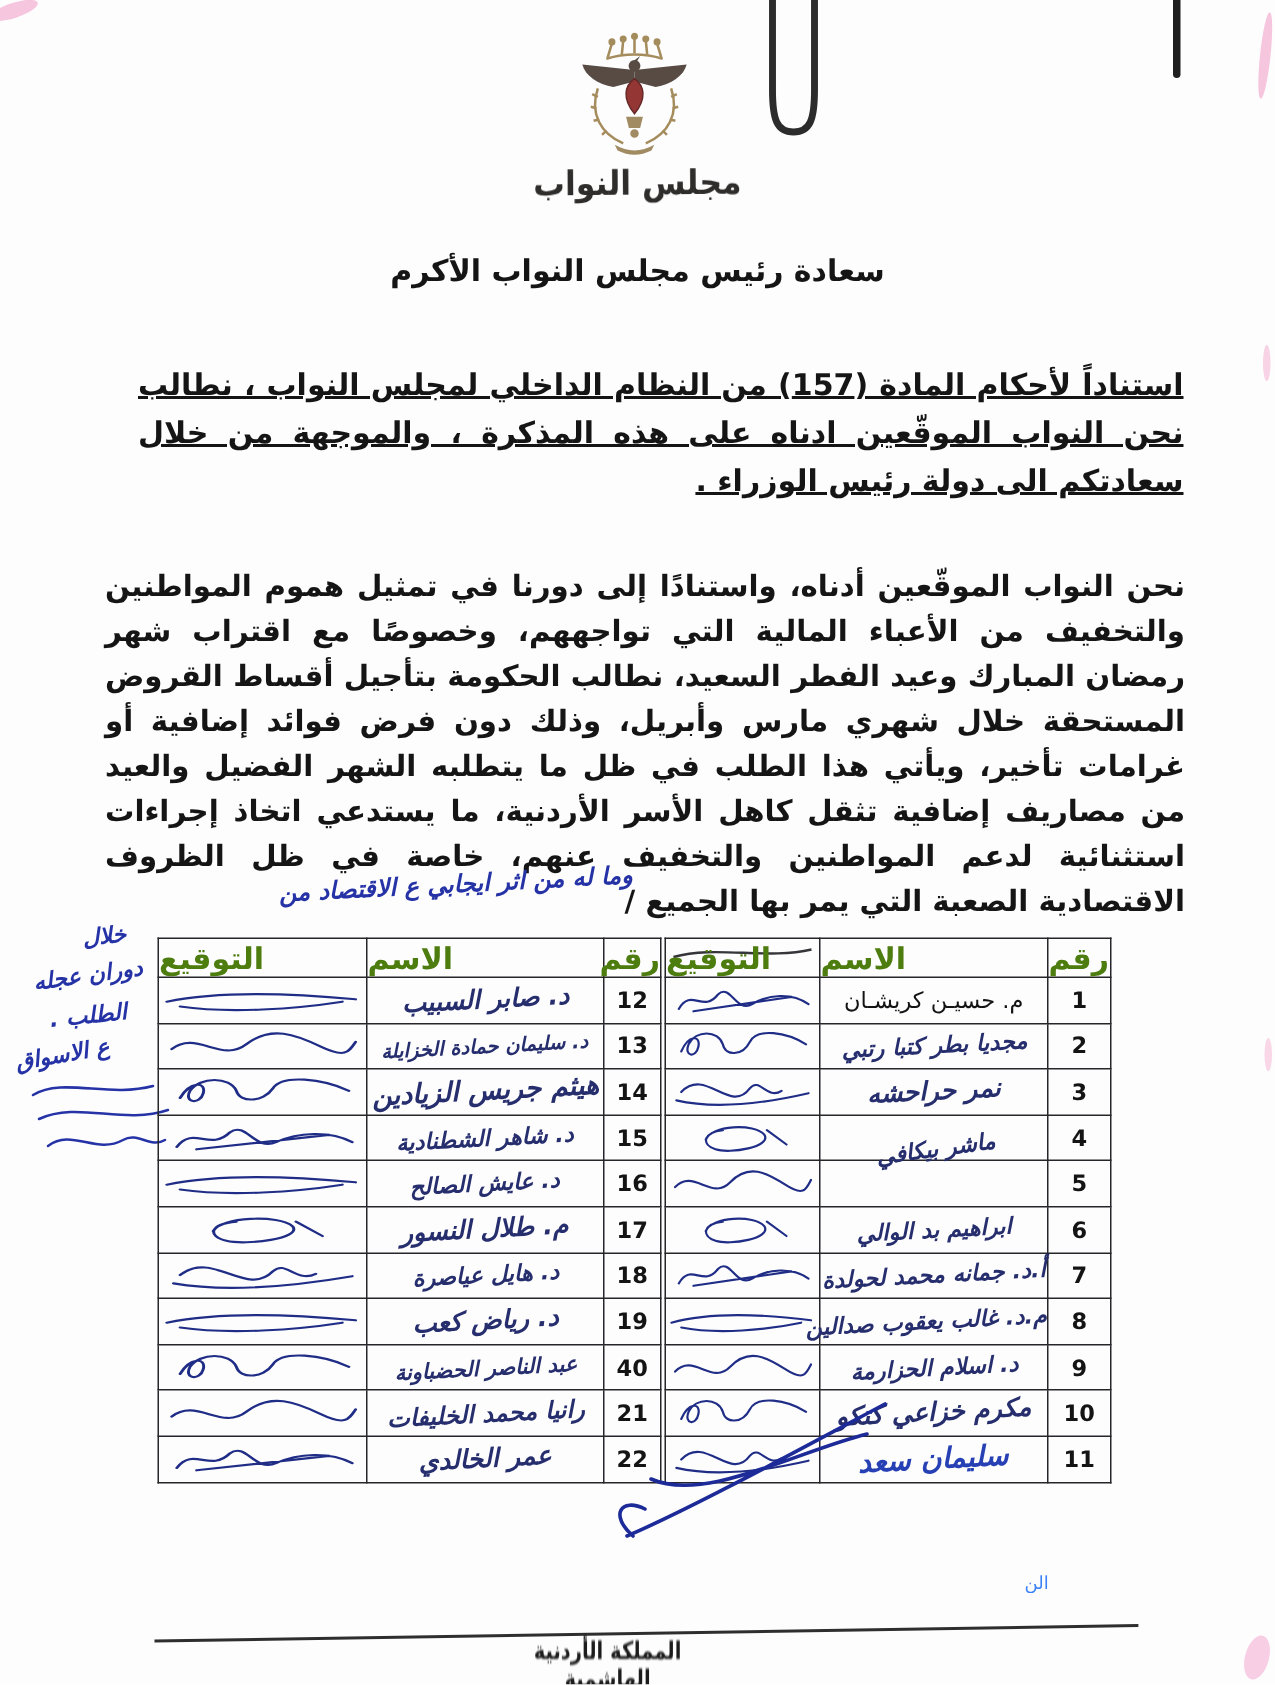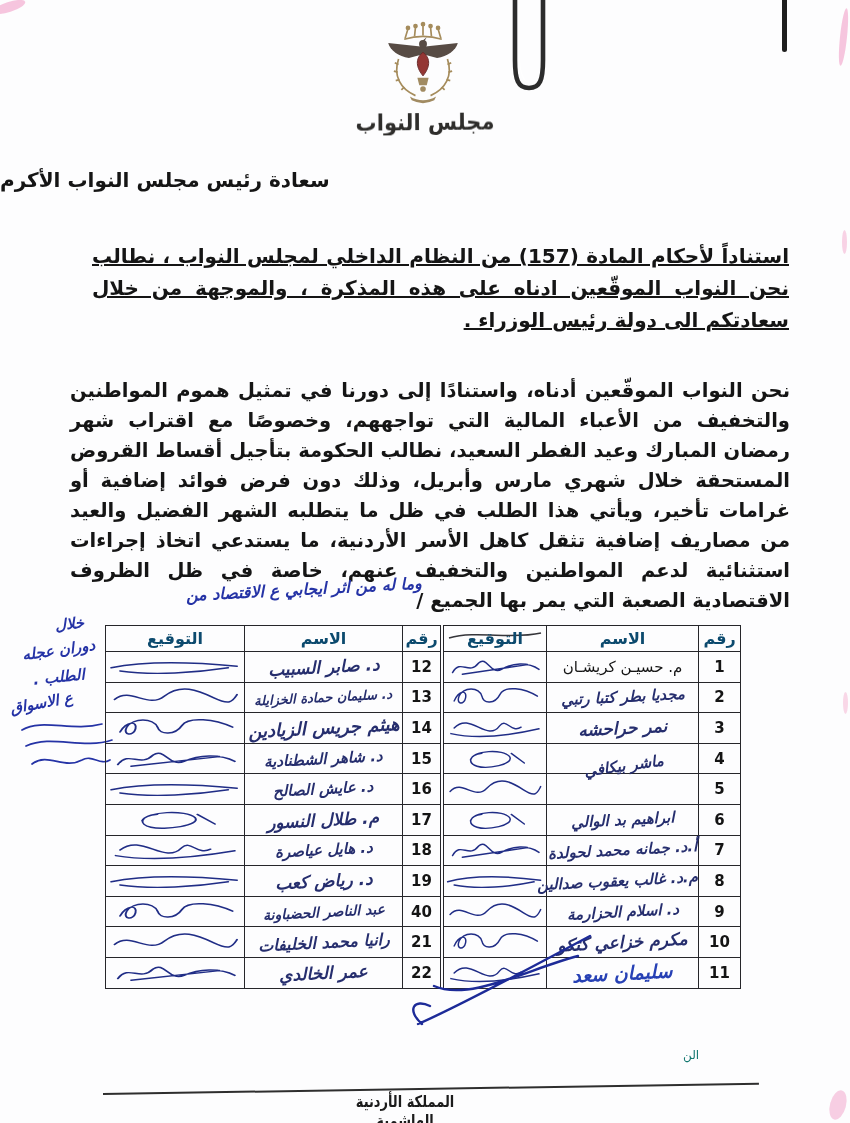--- a/index.html
+++ b/index.html
@@ -13,48 +13,48 @@
   .pink{position:absolute; background:#f3a8cc; border-radius:50%; opacity:.65;}
   .clip-prong{position:absolute; left:782px; top:-4px; width:5px; height:56px; background:#1f1f1f; border-radius:3px;}
   
   .emblem{position:absolute; left:376px; top:20px; width:94px; height:92px; filter:blur(.2px); opacity:.94;}
   .assembly{
     position:absolute; left:352px; top:110px; width:146px;
     text-align:center; font-size:21px; font-weight:bold; color:#2e2d2b;
     transform:scaleY(1.08) rotate(-.5deg); filter:blur(.35px); letter-spacing:-1px;
   }
   .doc-title{
-    position:absolute; left:0; top:168px; width:850px; text-align:left;
+    position:absolute; left:0; top:168px; width:850px; text-align:center;
     font-size:20px; font-weight:bold; color:#151515;
   }
   
   .para{position:absolute; color:#151515; font-weight:bold; text-align:justify; text-justify:inter-word;}
   .para1{left:92px; top:240px; width:697px; font-size:20px; line-height:32px;text-decoration:underline;}
   .para2{left:70px; top:376px; width:720px; font-size:19.5px; line-height:30px;}
   
   .hand{color:#2533a6; font-style:italic; font-weight:bold;}
   .hand-add{position:absolute; left:26px; top:584px; width:396px; font-size:16px; transform:rotate(-3deg);}
   .mnote{position:absolute; font-size:15px; white-space:nowrap;}
   
   .tbl{position:absolute; border-collapse:collapse; table-layout:fixed; direction:rtl;}
   .tbl th,.tbl td{border:1.7px solid #26262a; padding:0; overflow:visible;}
-  .tbl th{height:25px; font-size:16px; font-weight:bold; color:#0c4a6e; text-align:center;}
+  .tbl th{height:25px; font-size:20px; font-weight:bold; color:#4d7c0f; text-align:left;}
   .tbl td{height:29.6px; text-align:center; vertical-align:middle;}
   .c-num{font-size:15px; font-weight:bold; color:#141414;}
   .c-name{font-size:15px;}
   .typed{font-weight:normal; color:#141414; font-size:15px;}
   .handname{color:#262e6e; font-style:italic; font-weight:bold; font-size:15px; display:inline-block; transform:rotate(-3deg); white-space:nowrap;}
   .bigblue{color:#2741b5; font-size:19px;}
   .shift-d{transform:rotate(-8deg) translateY(7px);}
   .sig{width:96%; height:24px; overflow:visible; display:block; margin:2px auto;}
   .overlay-svg{position:absolute; overflow:visible;}
   
   .foot-line{position:absolute; left:103px; top:1093px; width:656px; height:2px; background:#2e2e2e; transform:rotate(-.9deg); transform-origin:left center;}
   .foot-callig{position:absolute; left:330px; top:1096px; width:150px; text-align:center; font-size:13px; font-weight:bold; color:#1c1c1c; transform:scaleY(1.25); filter:blur(.45px); letter-spacing:-1.5px;}
-  .corner-faint{position:absolute; left:683px; top:1048px; font-size:12px; color:#0f766e; filter:blur(.3px);}
+  .corner-faint{position:absolute; left:683px; top:1048px; font-size:12px; color:#3b82f6; filter:blur(.3px);}
 </style>
 </head>
 <body>
 
 <div class="page">
 
   <div class="pink" style="left:-8px; top:2px; width:34px; height:10px; transform:rotate(-18deg);"></div>
   <div class="pink" style="left:840px; top:8px; width:7px; height:58px; transform:rotate(6deg);"></div>
   <div class="pink" style="left:842px; top:230px; width:5px; height:24px; opacity:.5;"></div>
   <div class="pink" style="left:843px; top:692px; width:5px; height:22px; opacity:.45;"></div>

